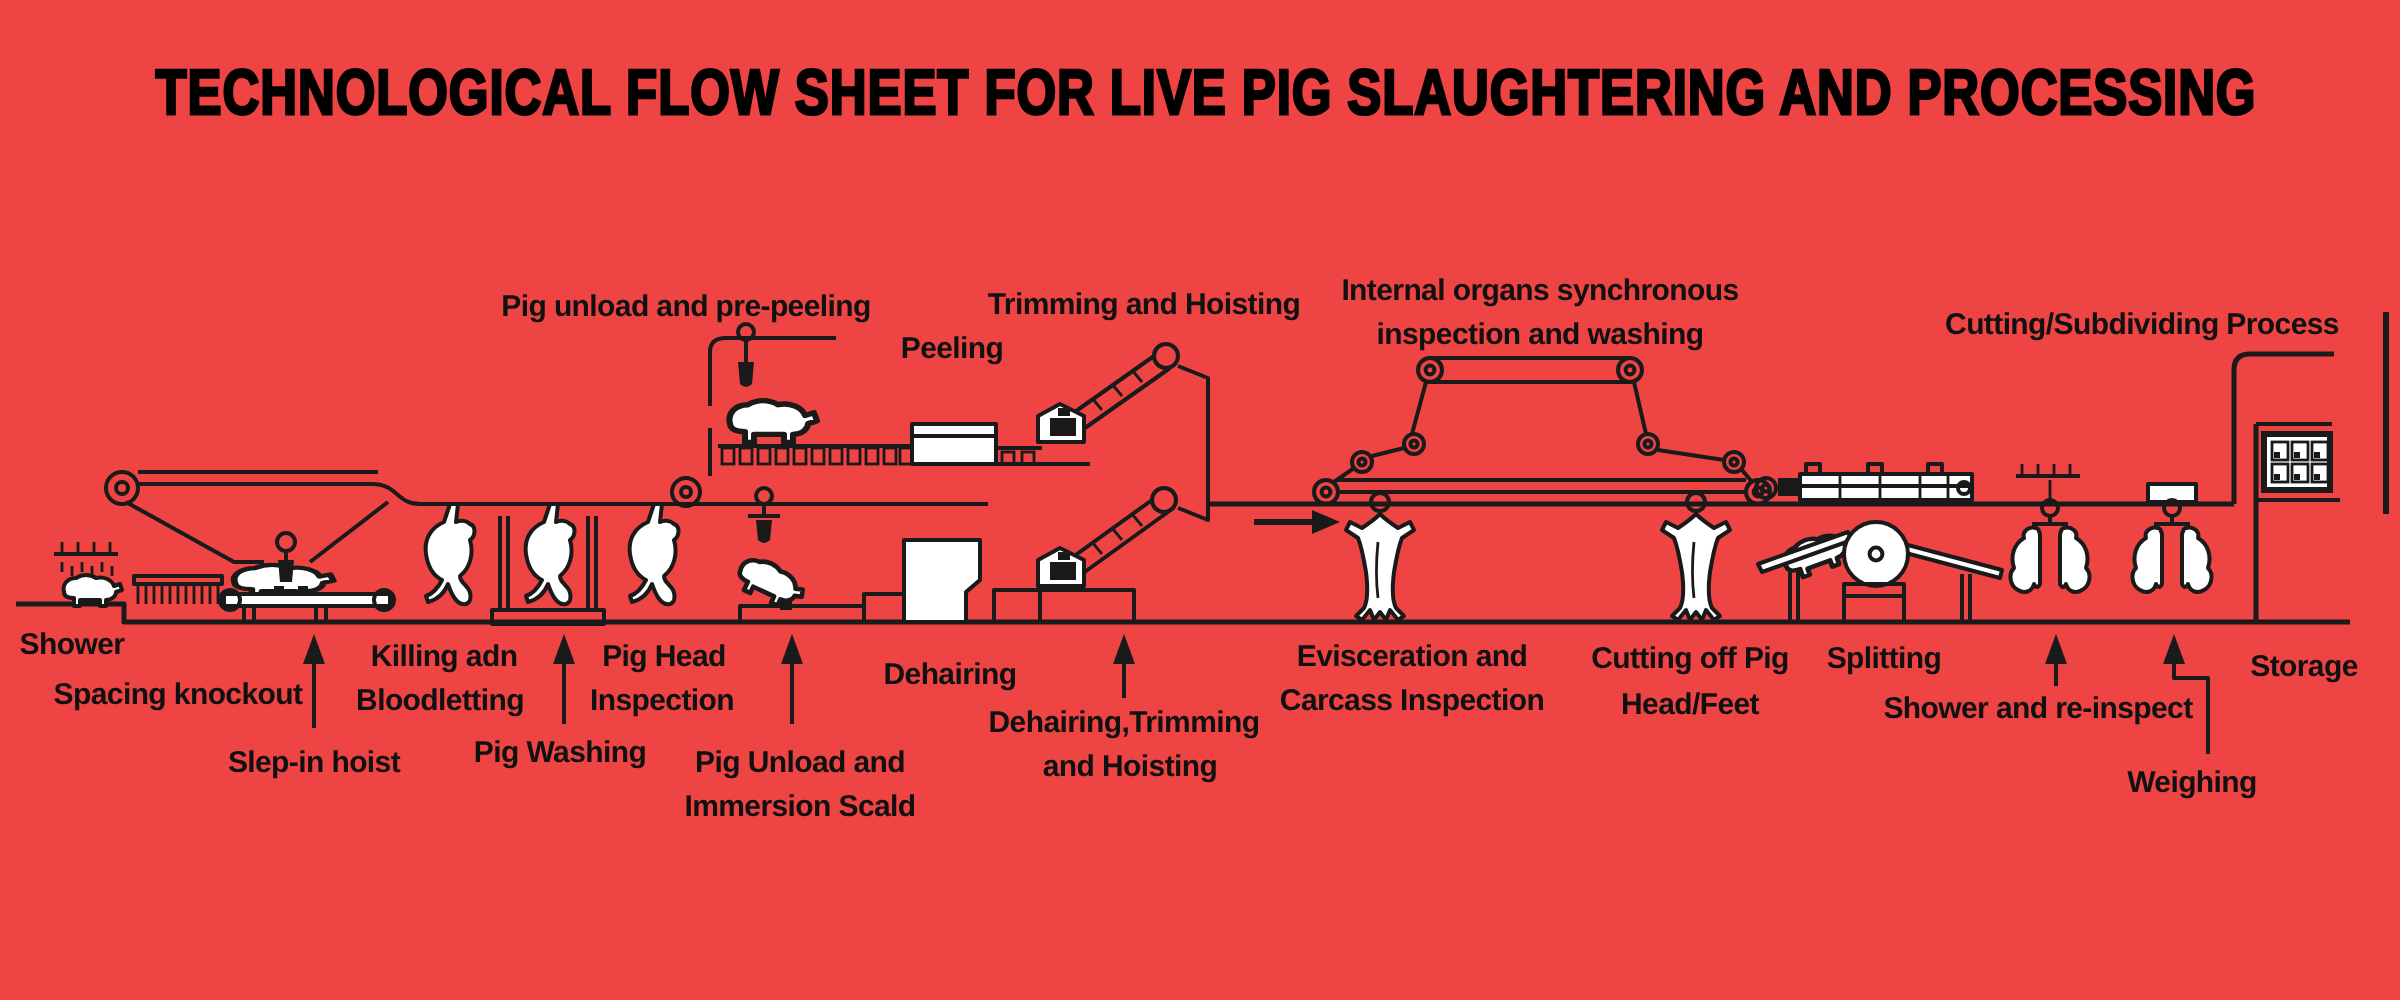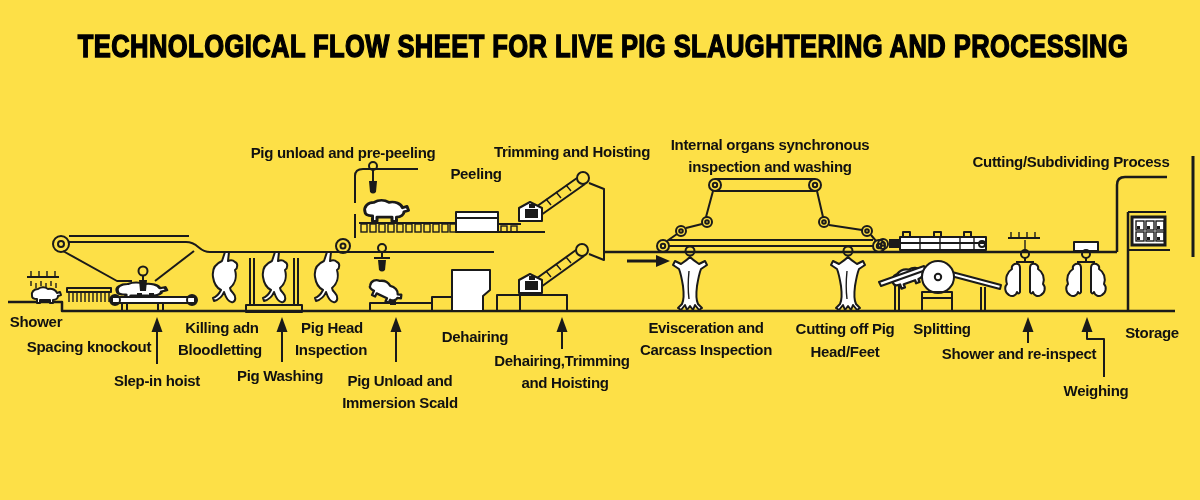--- a/index.html
+++ b/index.html
@@ -1,16 +1,16 @@
 <!DOCTYPE html>
 <html><head>
 <meta charset="utf-8">
 <style>
   html,body{margin:0;padding:0;background:#fff;}
-  .frame{position:relative;width:1200px;height:500px;background:#fde047;overflow:hidden;
+  .frame{position:relative;width:1200px;height:500px;background:#ef4444;overflow:hidden;
          font-family:"Liberation Sans","DejaVu Sans",sans-serif;}
   svg{display:block}
   .lbl{font-family:"Liberation Sans","DejaVu Sans",sans-serif;font-size:15px;font-weight:700;
        letter-spacing:-0.3px;fill:#111;}
   .ttl{font-family:"Liberation Sans","DejaVu Sans",sans-serif;font-size:29px;font-weight:700;
        fill:#000;stroke:#000;stroke-width:1.3px;letter-spacing:0.5px;}
   .ln{stroke:#1a1a1a;stroke-width:2;fill:none;stroke-linejoin:round;}
   .ln25{stroke:#1a1a1a;stroke-width:2.5;fill:none;stroke-linejoin:round;}
   .thin{stroke:#1a1a1a;stroke-width:1.4;fill:none;}
   .fillw{fill:#fff;stroke:#1a1a1a;stroke-width:2;stroke-linejoin:round;}

